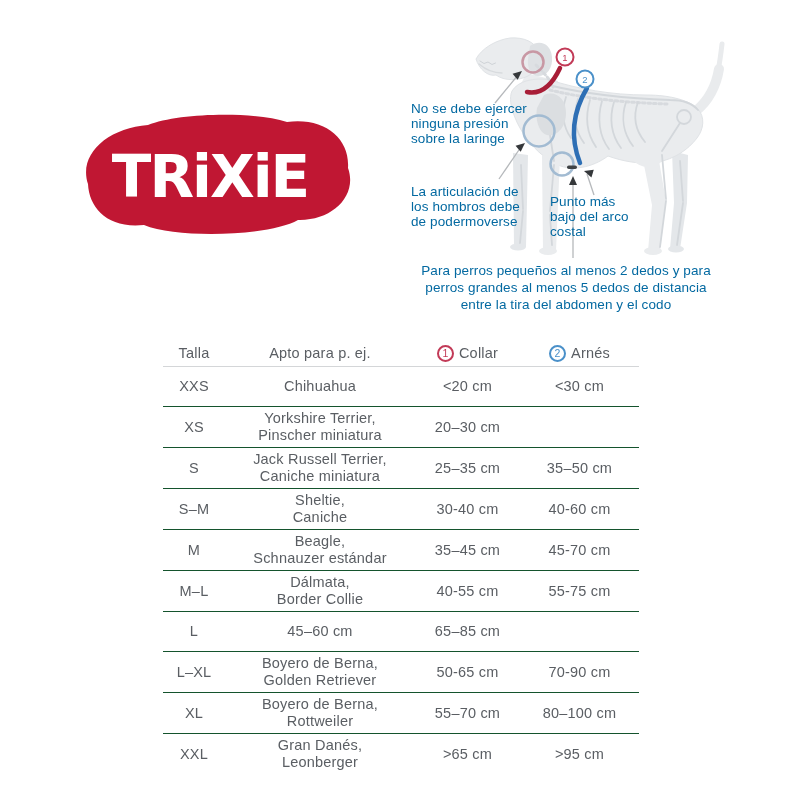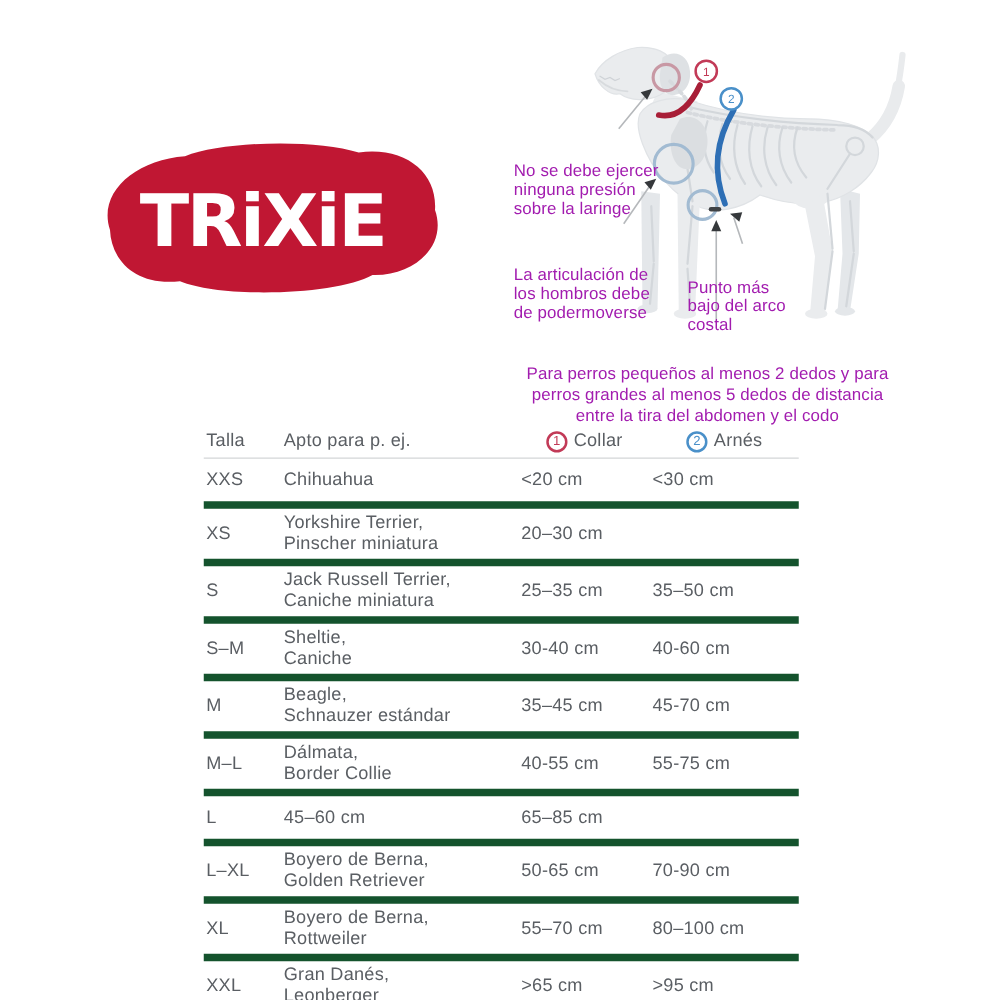--- a/index.html
+++ b/index.html
@@ -11,42 +11,41 @@
   
   #logo-wrap { left:60px; top:110px; width:300px; height:136px; }
 
   
   #dog-wrap { left:400px; top:15px; width:385px; height:265px; }
 
   .note {
     position:absolute;
     font-size:13.5px;
     line-height:15.2px;
-    color:#a21caf;
+    color:#0369a1;
     white-space:pre-line;
     letter-spacing:0.1px;
-    margin-top:28px;
   }
   #note-larynx   { left:411px; top:101px; width:190px; }
   #note-shoulder { left:411px; top:184px; width:190px; }
   #note-ribcage  { left:550px; top:194px; width:130px; }
   #note-fingers  { left:416px; top:263px; width:300px; line-height:16.8px;text-align:center; }
 
   
   #size-table { left:163px; top:340px; width:476px; font-size:14.5px; color:#5a5e63; letter-spacing:0.2px; }
   .t-row {
     display:grid;
     grid-template-columns:62px 190px 105px 119px;
     align-items:center;
-    border-bottom:6px solid #14532d;
+    border-bottom:1px solid #14532d;
     min-height:40px;
   }
   .t-row:last-child { border-bottom:none; }
   #t-header { min-height:27px; border-bottom:1px solid #d4d6d8; }
-  .t-cell { text-align:left; white-space:pre-line; line-height:17px; padding:3px 2px; }
+  .t-cell { text-align:center; white-space:pre-line; line-height:17px; padding:3px 2px; }
   .hdr-cell { display:flex; align-items:center; justify-content:center; gap:5px; }
   .badge {
     display:inline-flex; align-items:center; justify-content:center;
     width:17px; height:17px; border-radius:50%;
     font-size:10.5px; flex:0 0 auto; background:#fff;
   }
   .badge.red  { border:2px solid #c23a57; color:#c23a57; }
   .badge.blue { border:2px solid #4a90c9; color:#4a90c9; }
 </style>
 </head>

